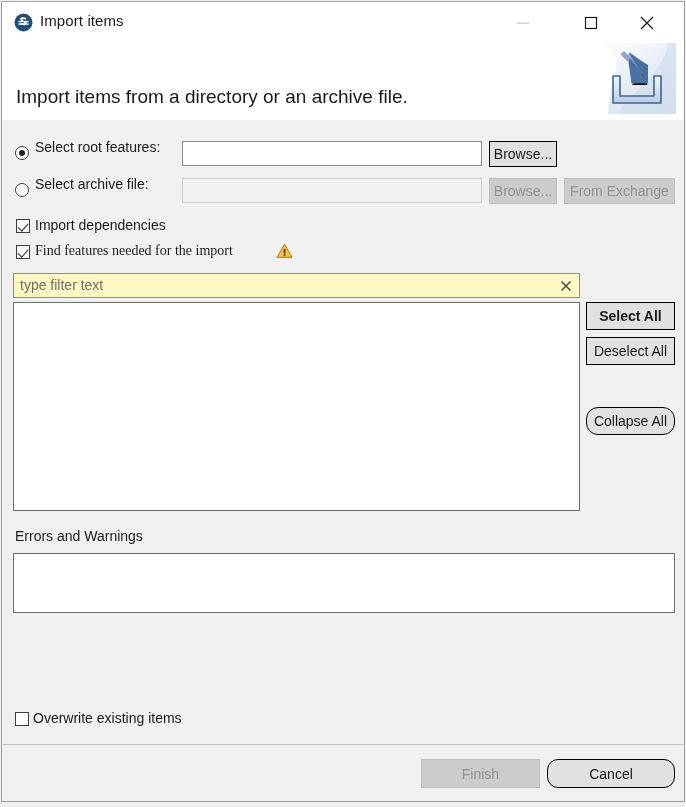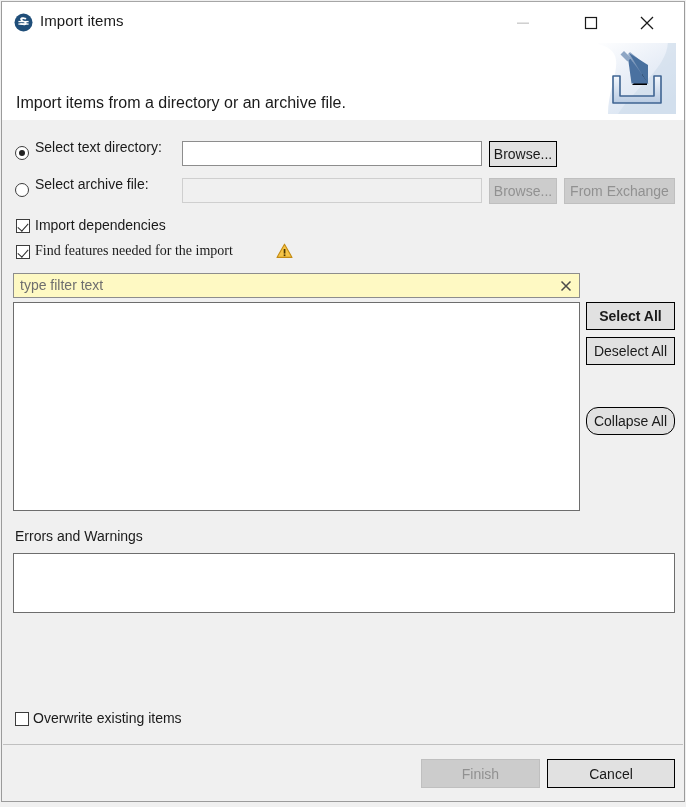--- a/index.html
+++ b/index.html
@@ -51,22 +51,22 @@
   .wb-close{ right: 14px; }
 
   
   .banner {
     position: absolute;
     left: 0; top: 41px; right: 0; height: 77px;
     background: #ffffff;
     overflow: hidden;
   }
   .banner-text {
-    position: absolute; left: 14px; top: 51px;
-    font-size: 16px; color: #1a1a1a;
+    position: absolute; left: 14px; top: 43px;
+    font-size: 19px; color: #1a1a1a;
     white-space: nowrap;
   }
   .banner-img {
     position: absolute; right: 8px; top: -3px;
     width: 78px; height: 74px;
   }
 
   
   .body {
     position: absolute;
@@ -257,21 +257,21 @@
           <path d="M29.5 14.5 L50.5 43.5 L33.5 43.5 Z" fill="#4a71a0"></path>
           <path d="M26 11 L33 18 L29.5 21.5 L22.5 14.5 Z" fill="#8ea6c4"></path>
         </svg>
       </span>
 
     </div>
 
     <div class="body">
 
       <span class="radio on" style="left:13px; top:25px;"></span>
-      <span class="lbl" style="left:33px; top:18px;">Select text directory:</span>
+      <span class="lbl" style="left:33px; top:18px;">Select root features:</span>
       <span class="tfield" style="left:180px; top:20px; width:300px; height:25px;"></span>
       <button class="btn" style="left:487px; top:20px; width:68px; height:26px;">Browse...</button>
 
       <span class="radio" style="left:13px; top:62px;"></span>
       <span class="lbl" style="left:33px; top:55px;">Select archive file:</span>
       <span class="tfield disabled" style="left:180px; top:57px; width:300px; height:25px;"></span>
       <button class="btn disabled" style="left:487px; top:57px; width:68px; height:26px;">Browse...</button>
       <button class="btn disabled" style="left:562px; top:57px; width:111px; height:26px;">From Exchange</button>
 
       <span class="cbx on" style="left:14px; top:98px;"></span>
@@ -305,17 +305,17 @@
       <span class="section-lbl" style="left:13px; top:407px;">Errors and Warnings</span>
       <div class="pane" style="left:11px; top:432px; width:662px; height:60px;"></div>
 
       <span class="cbx" style="left:13px; top:591px;"></span>
       <span class="lbl" style="left:31px; top:589px;">Overwrite existing items</span>
     </div>
 
     <div class="footer-sep"></div>
     <div class="footer">
       <button class="btn disabled" style="left:419px; top:14px; width:119px; height:29px;">Finish</button>
-      <button class="btn" style="left:545px; top:14px; width:128px; height:29px;">Cancel</button>
+      <button class="btn" style="left:545px; top:14px; width:128px; height:29px;border-radius:11px;">Cancel</button>
     </div>
 
   </div>
 </div>
 
 </body></html>

